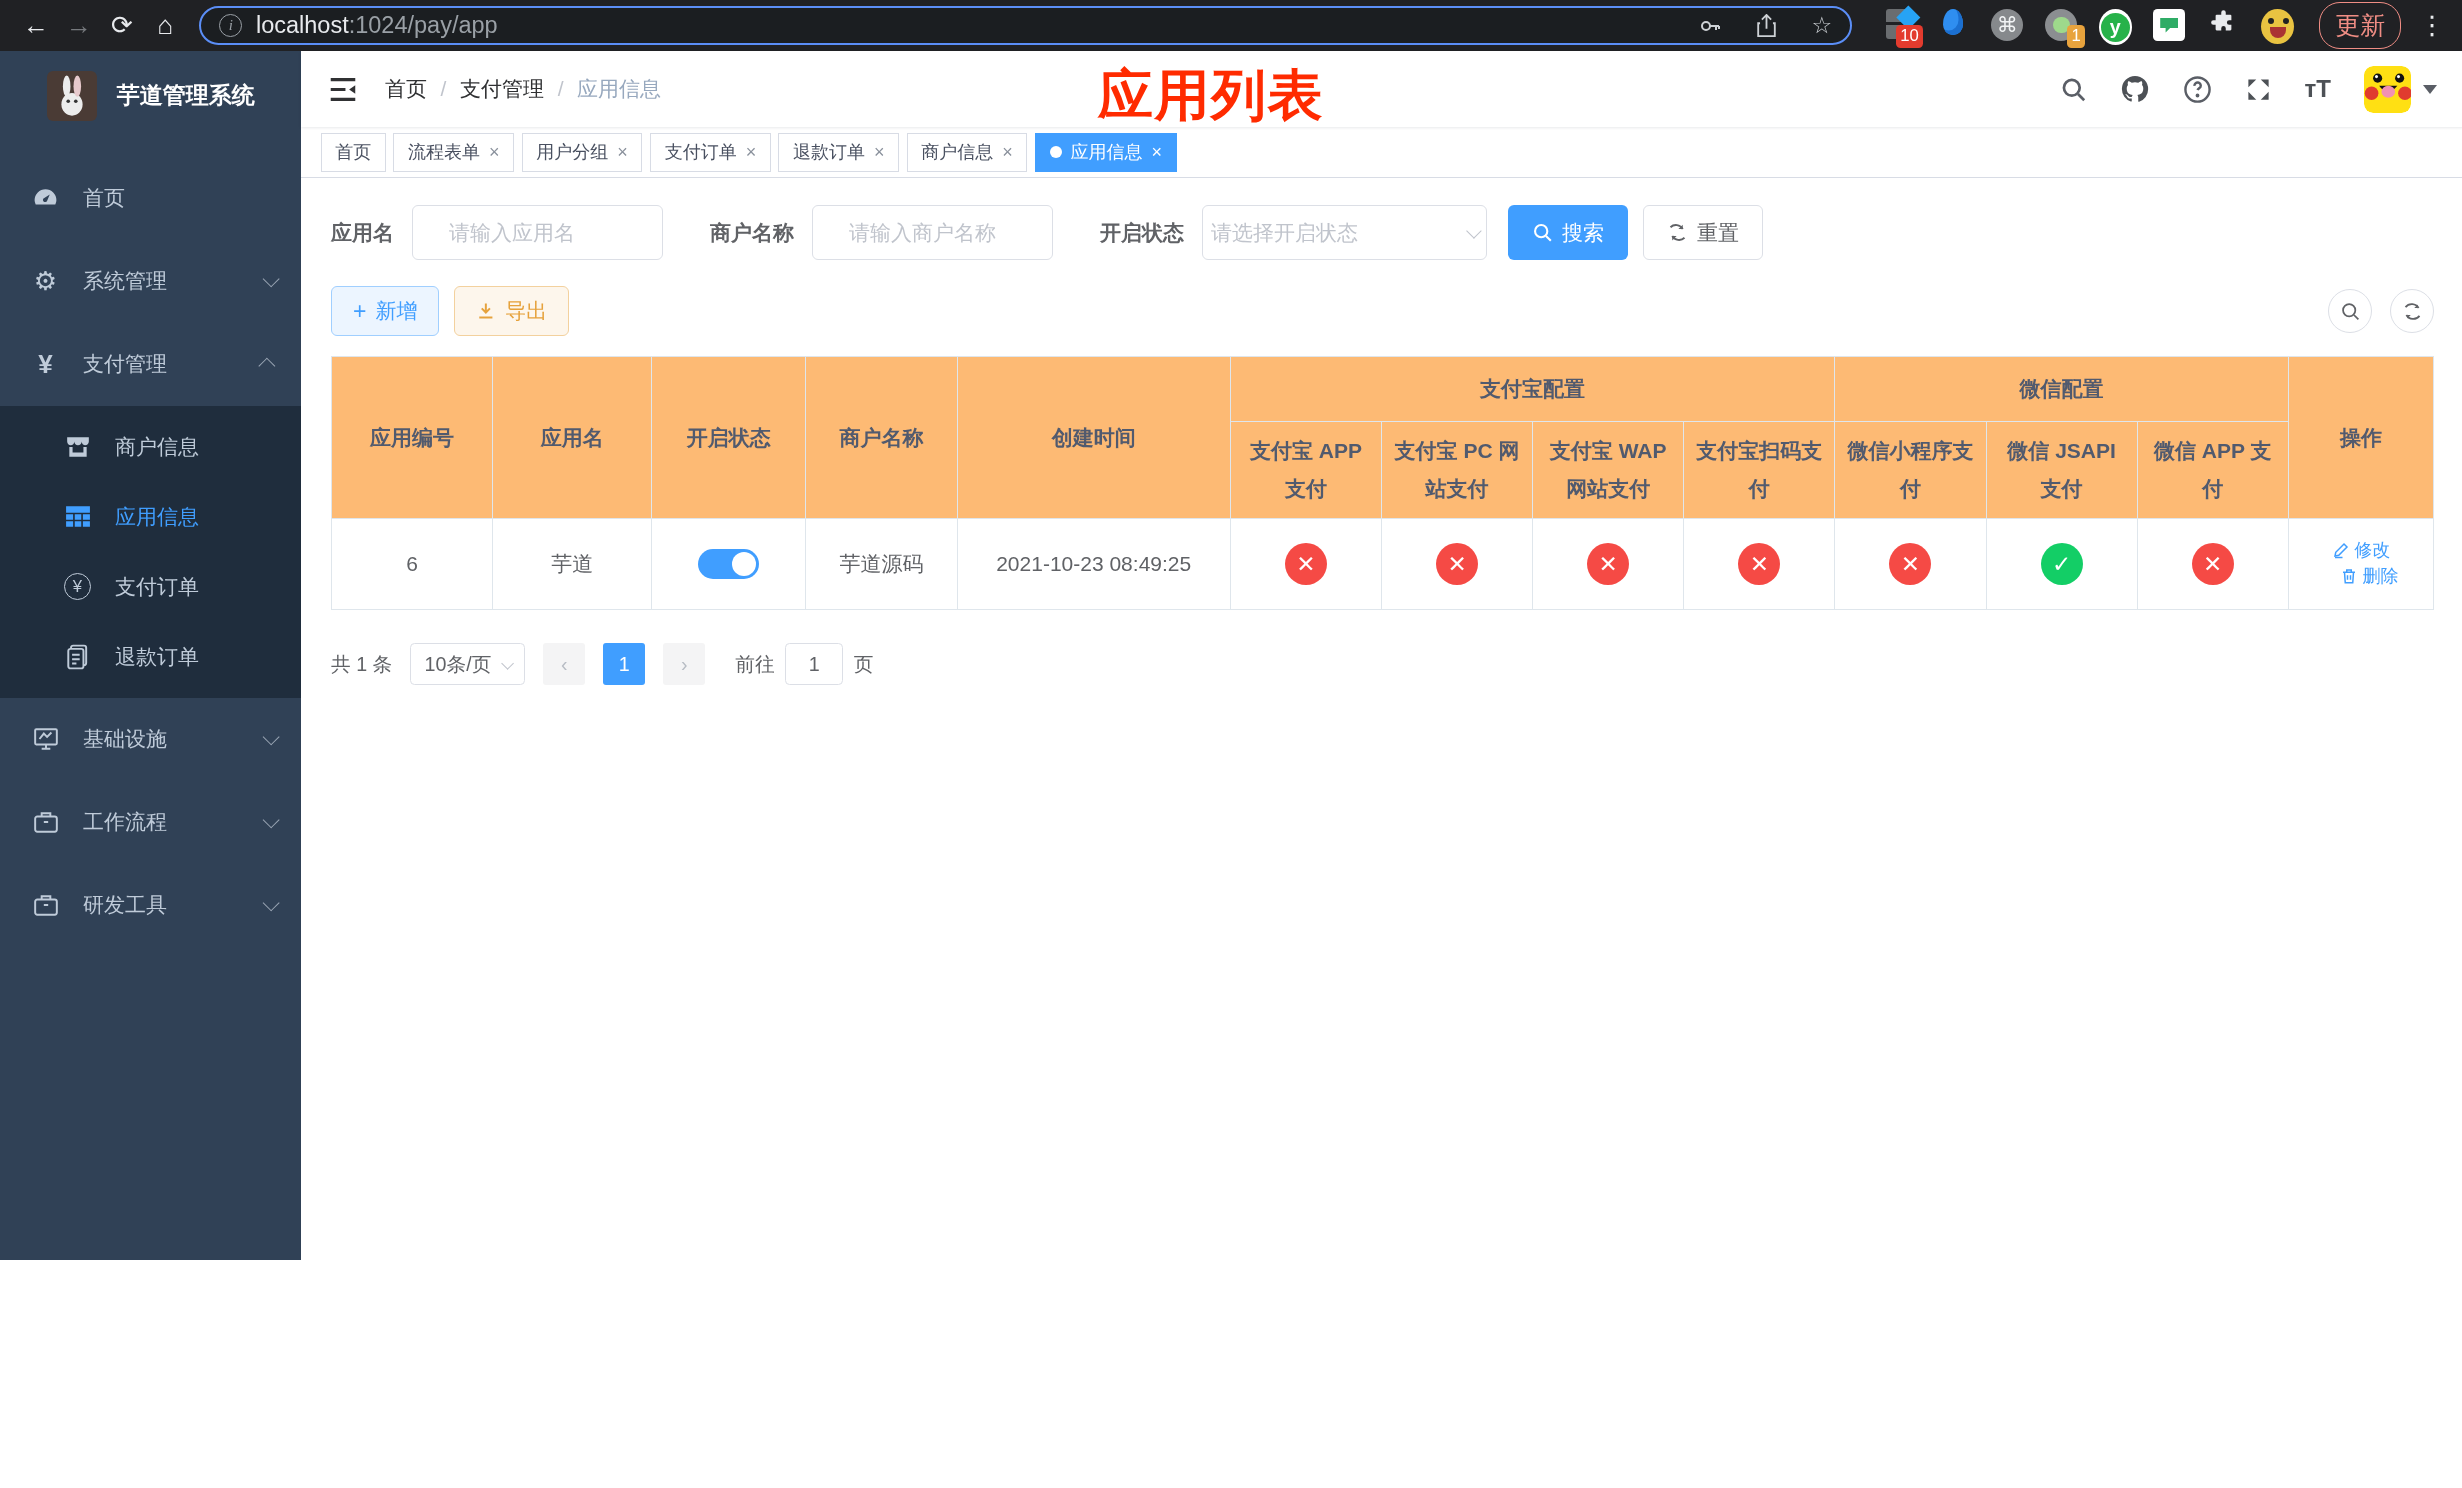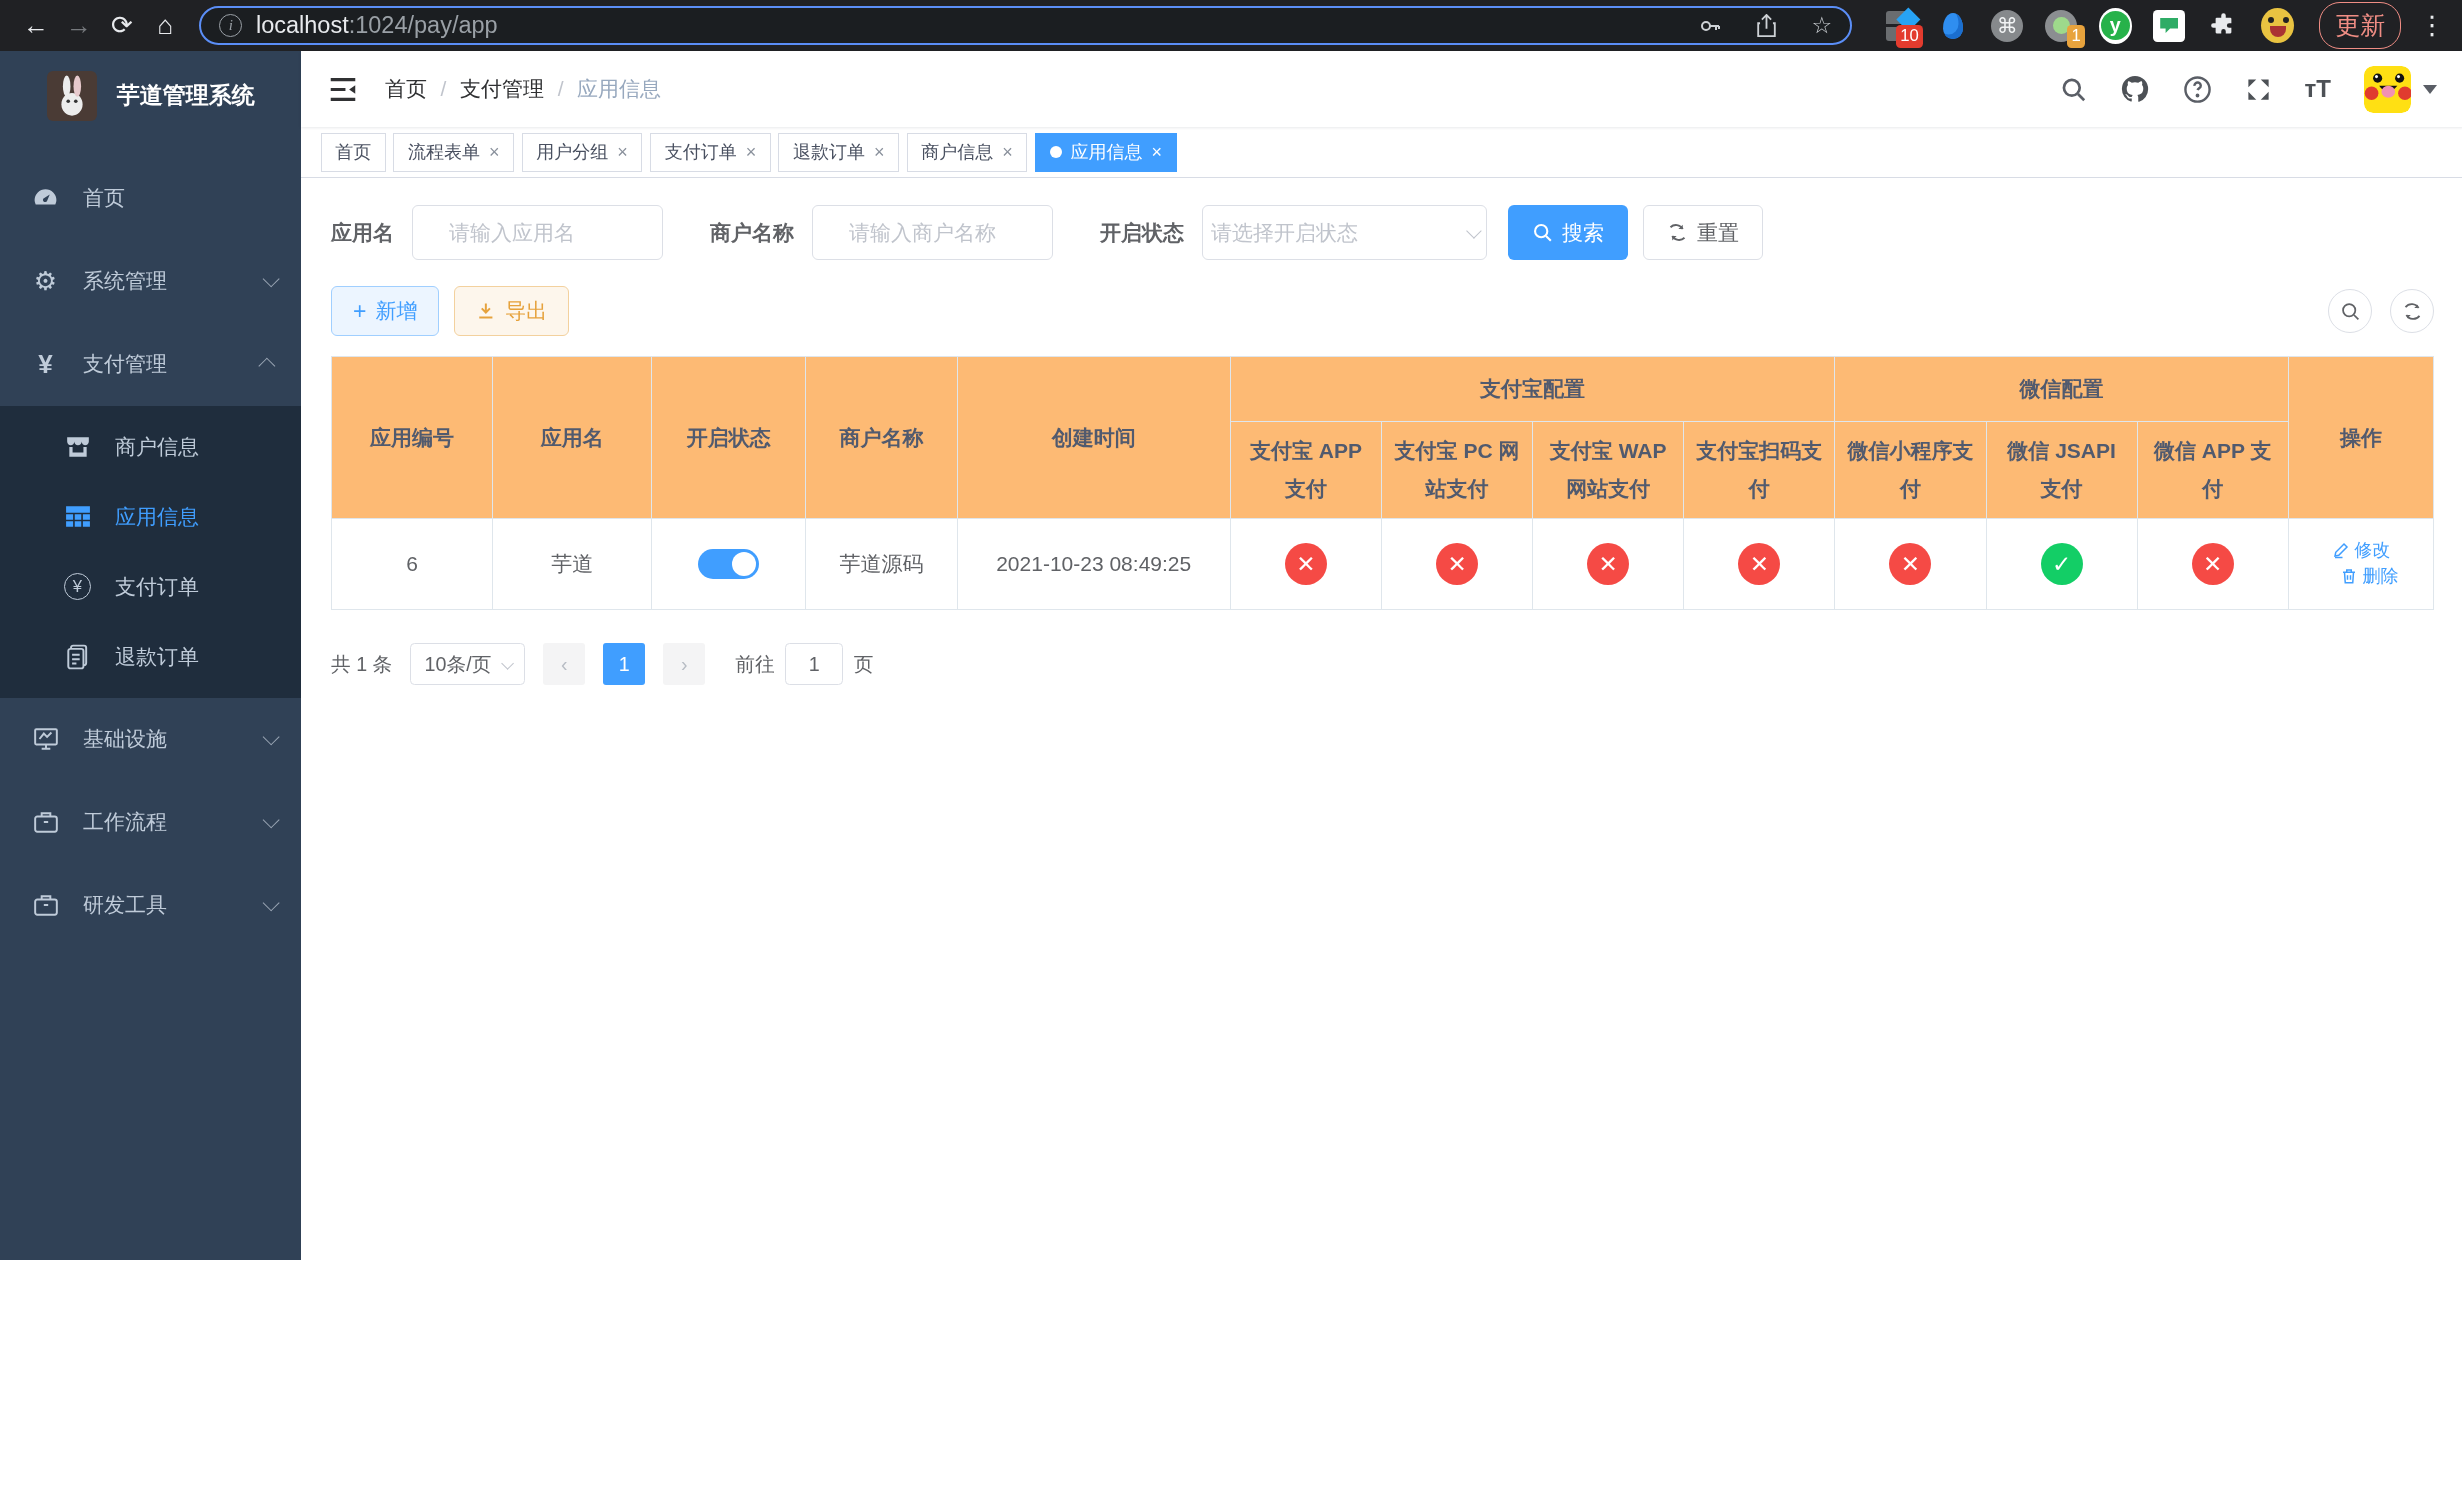--- a/index.html
+++ b/index.html
@@ -16,21 +16,21 @@
     border:2.3px solid #5b8ef7; background:#1b1e21; display:flex; align-items:center;
     padding:0 18px; gap:13.6px; }
   .info-ic { width:23px; height:23px; border:1.5px solid #9aa0a6; border-radius:50%;
     color:#9aa0a6; font-size:15px; display:flex; align-items:center; justify-content:center;
     font-family:"Liberation Serif",serif; font-style:italic; }
   .url-text { font-size:23.5px; color:#9aa0a6; white-space:nowrap; }
   .url-text .host { color:#e8eaed; }
   .pill-spacer { flex:1; }
   .pill-ic { color:#cdd1d5; font-size:23px; margin-left:19.7px; display:flex; align-items:center; }
   .ext-row { display:flex; align-items:center; gap:21px; margin-left:26px; }
-  .ext { position:relative; width:33px; height:33px; display:flex; align-items:center; justify-content:center; }
+  .ext { position:relative; width:33px; height:33px; display:flex; align-items:flex-start; justify-content:center; }
   .badge { position:absolute; bottom:-6px; right:-7.6px; background:#e33b2e; color:#fff;
     font-size:16.7px; line-height:1; padding:3px 4.5px; border-radius:4.5px; }
   .badge.orange { background:#e8a33d; }
   .sq2 { width:26px; height:30px; background:linear-gradient(#6a6d70 45%,transparent 45%,transparent 55%,#6a6d70 55%); border-radius:3px; position:relative; }
   .sq2::after { content:""; position:absolute; right:-4.5px; top:0; width:16.7px; height:16.7px;
     background:#27a3f5; transform:rotate(45deg); }
   .balloon { width:19.7px; height:26px; background:#2f8ef0; border-radius:50% 50% 50% 50%/60% 60% 40% 40%; box-shadow:inset -4.5px -4.5px 0 #1b6fd0; }
   .cmd-circle { width:32px; height:32px; border-radius:50%; background:#86898c; color:#f1f3f4;
     font-size:21px; display:flex; align-items:center; justify-content:center; }
   .rec-circle { width:32px; height:32px; border-radius:50%; background:#8b8e91; display:flex; align-items:center; justify-content:center; }
@@ -329,20 +329,21 @@
               <path d="M8 6V3h8v3M10 11h4"></path>
             </svg>
         </span>
         <span>研发工具</span>
         <span class="chev"></span>
       </div>
     </div>
   </div>
 
   <div class="main">
+    <div class="overlay-title">应用列表</div>
 
     <div class="navbar">
       <span class="hamburger">
         <svg width="30" height="27" viewBox="0 0 24 22">
             <path d="M2 3h20M2 11h12M2 19h20" stroke="#303133" stroke-width="2.6"></path>
             <path d="M22 7.5l-5 3.5 5 3.5z" fill="#303133"></path>
           </svg>
       </span>
       <div class="crumbs">
         <span class="crumb">首页</span>

